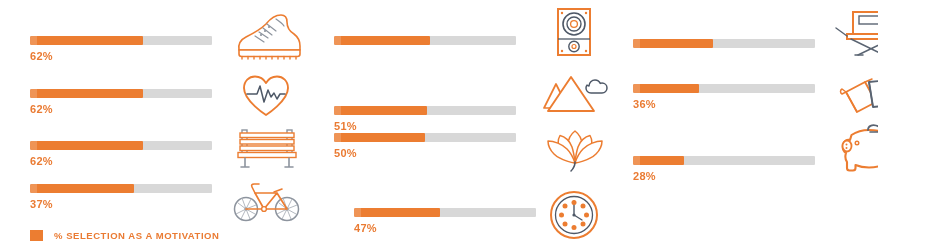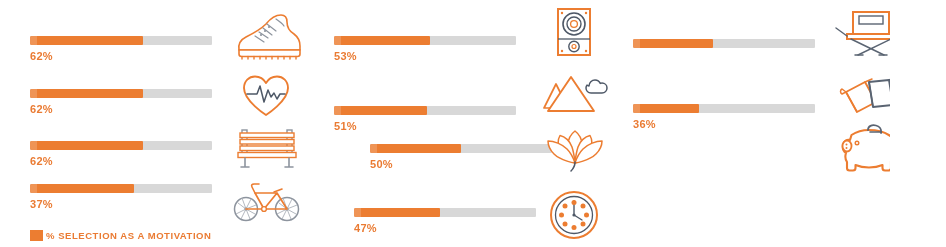--- a/index.html
+++ b/index.html
@@ -11,21 +11,20 @@
   body {
     font-family: "Liberation Sans", sans-serif;
     -webkit-font-smoothing: antialiased;
   }
   #stage {
     position: relative;
     width: 878px;
     height: 247px;
     background: #ffffff;
     overflow: hidden;
-    padding-left: 12px;
   }
 
   
   .bar-group {
     position: absolute;
     width: 182px;
   }
   .bar-track {
     position: relative;
     width: 182px;
@@ -67,21 +66,21 @@
   }
   .icon-box svg { display: block; }
 
   
   #legend {
     position: absolute;
     left: 30px;
     top: 230px;
     display: flex;
     align-items: center;
-    gap: 3px;
+    gap: 11px;
   }
   #legend .swatch {
     width: 13px;
     height: 11px;
     background: #ec7d31;
   }
   #legend .legend-text {
     font-size: 9.5px;
     font-weight: bold;
     color: #ea7b33;
@@ -119,57 +118,62 @@
     <div class="bar-track">
       <div class="bar-fill" style="width:57%;"></div>
     </div>
     <div class="bar-value">37%</div>
   </div>
 
   <div class="bar-group" style="left:334px; top:36px;">
     <div class="bar-track">
       <div class="bar-fill" style="width:53%;"></div>
     </div>
-    <div class="bar-value">53%</div>
   </div>
 
   <div class="bar-group" style="left:334px; top:106px;">
     <div class="bar-track">
       <div class="bar-fill" style="width:51%;"></div>
     </div>
     <div class="bar-value">51%</div>
   </div>
 
-  <div class="bar-group" style="left:334px; top:144px;margin-left:36px;">
+  <div class="bar-group" style="left:334px; top:133px;">
     <div class="bar-track">
       <div class="bar-fill" style="width:50%;"></div>
     </div>
     <div class="bar-value">50%</div>
   </div>
 
   <div class="bar-group" style="left:354px; top:208px;">
     <div class="bar-track">
       <div class="bar-fill" style="width:47%;"></div>
     </div>
     <div class="bar-value">47%</div>
   </div>
 
   <div class="bar-group" style="left:633px; top:39px;">
     <div class="bar-track">
       <div class="bar-fill" style="width:44%;"></div>
     </div>
   </div>
 
-  <div class="bar-group" style="left:633px; top:104px;">
+  <div class="bar-group" style="left:633px; top:84px;">
     <div class="bar-track">
       <div class="bar-fill" style="width:36%;"></div>
     </div>
     <div class="bar-value">36%</div>
   </div>
 
+  <div class="bar-group" style="left:633px; top:156px;">
+    <div class="bar-track">
+      <div class="bar-fill" style="width:28%;"></div>
+    </div>
+    <div class="bar-value">28%</div>
+  </div>
 
   <div class="icon-box" style="left:232px; top:10px; width:72px; height:52px;">
     <svg width="72" height="52" viewBox="0 0 72 52" fill="none">
       <path d="M7 40 C6 34 8 30 14 27 C22 23 29 19 34 14 C38 9 43 5 49 5 C53 5 55 8 55 12 C55 17 57 21 62 24 C66 27 68 31 68 36 L68 40 Z" stroke="#ec7d31" stroke-width="1.6" stroke-linejoin="round" fill="#fff"></path>
       <path d="M7 40 L68 40 L68 44 C68 45.5 67 46.5 65.5 46.5 L9.5 46.5 C8 46.5 7 45.5 7 44 Z" stroke="#ec7d31" stroke-width="1.6" fill="#fff"></path>
       <path d="M10 46.5 L10 49 M16 46.5 L16 49 M22 46.5 L22 49 M28 46.5 L28 49 M34 46.5 L34 49 M40 46.5 L40 49 M46 46.5 L46 49 M52 46.5 L52 49 M58 46.5 L58 49 M64 46.5 L64 49" stroke="#ec7d31" stroke-width="1.4" stroke-linecap="round"></path>
       <path d="M35 14 L44 21 M31 18 L40 25 M27 22 L36 28 M23 26 L32 32" stroke="#8d949e" stroke-width="1.2" stroke-linecap="round"></path>
       <path d="M44 9 C47 11 50 13 52 16" stroke="#8d949e" stroke-width="1.2" stroke-linecap="round"></path>
       <circle cx="37" cy="17" r="1.1" fill="#8d949e"></circle>
       <circle cx="33" cy="21" r="1.1" fill="#8d949e"></circle>

